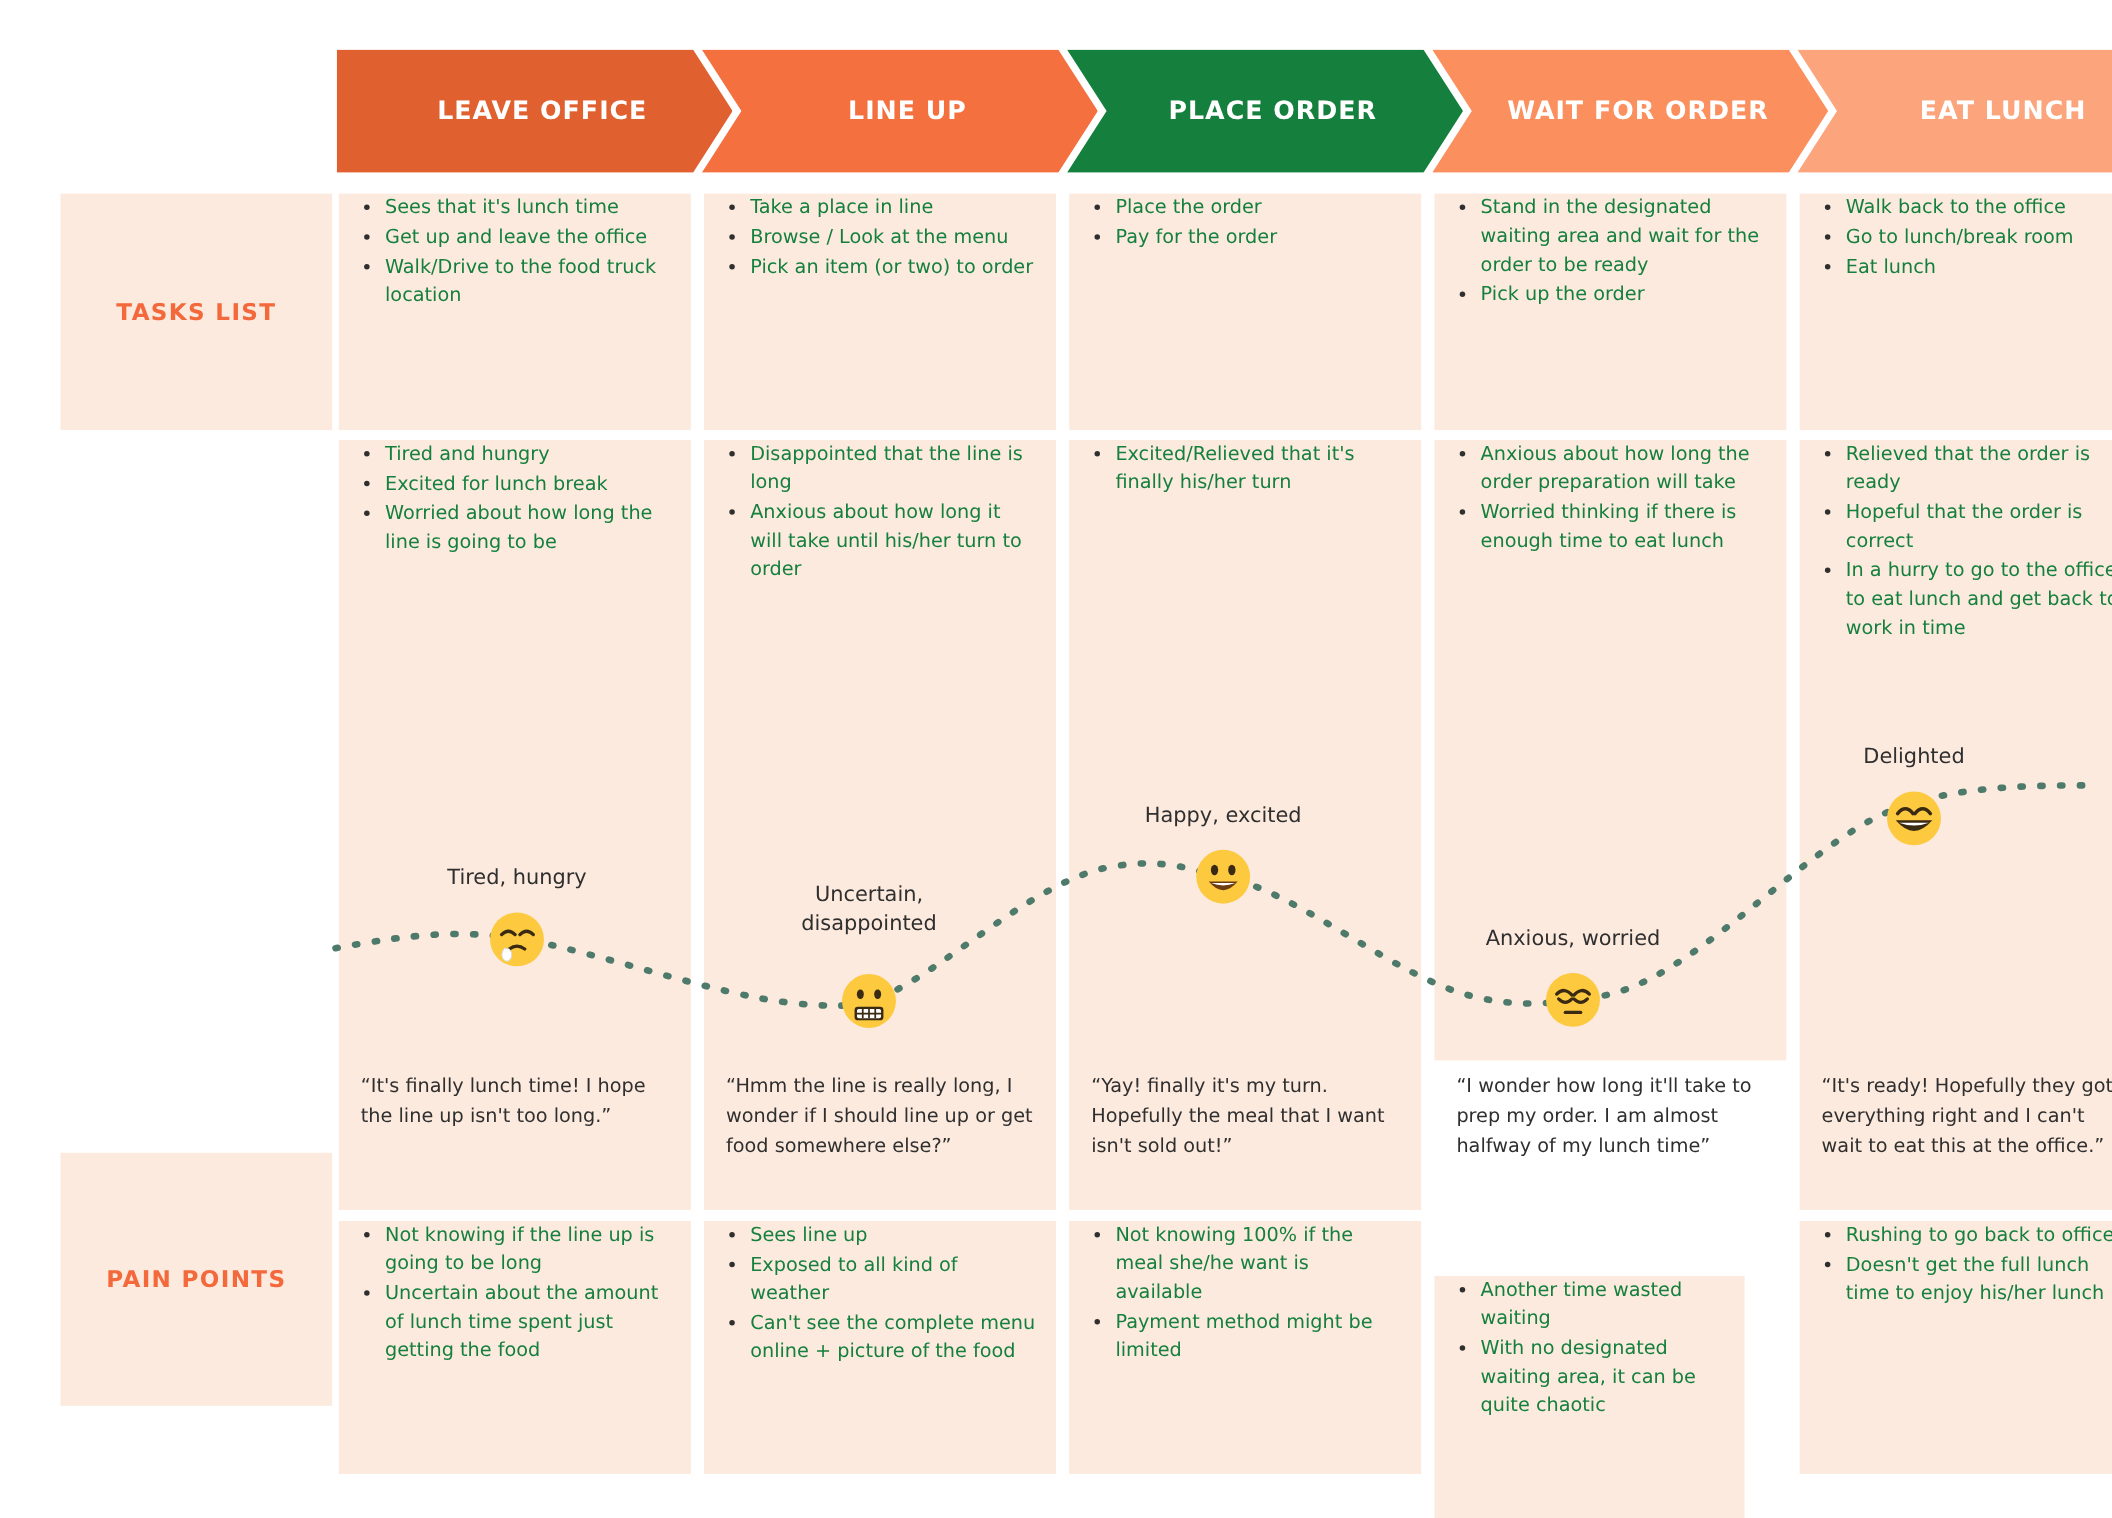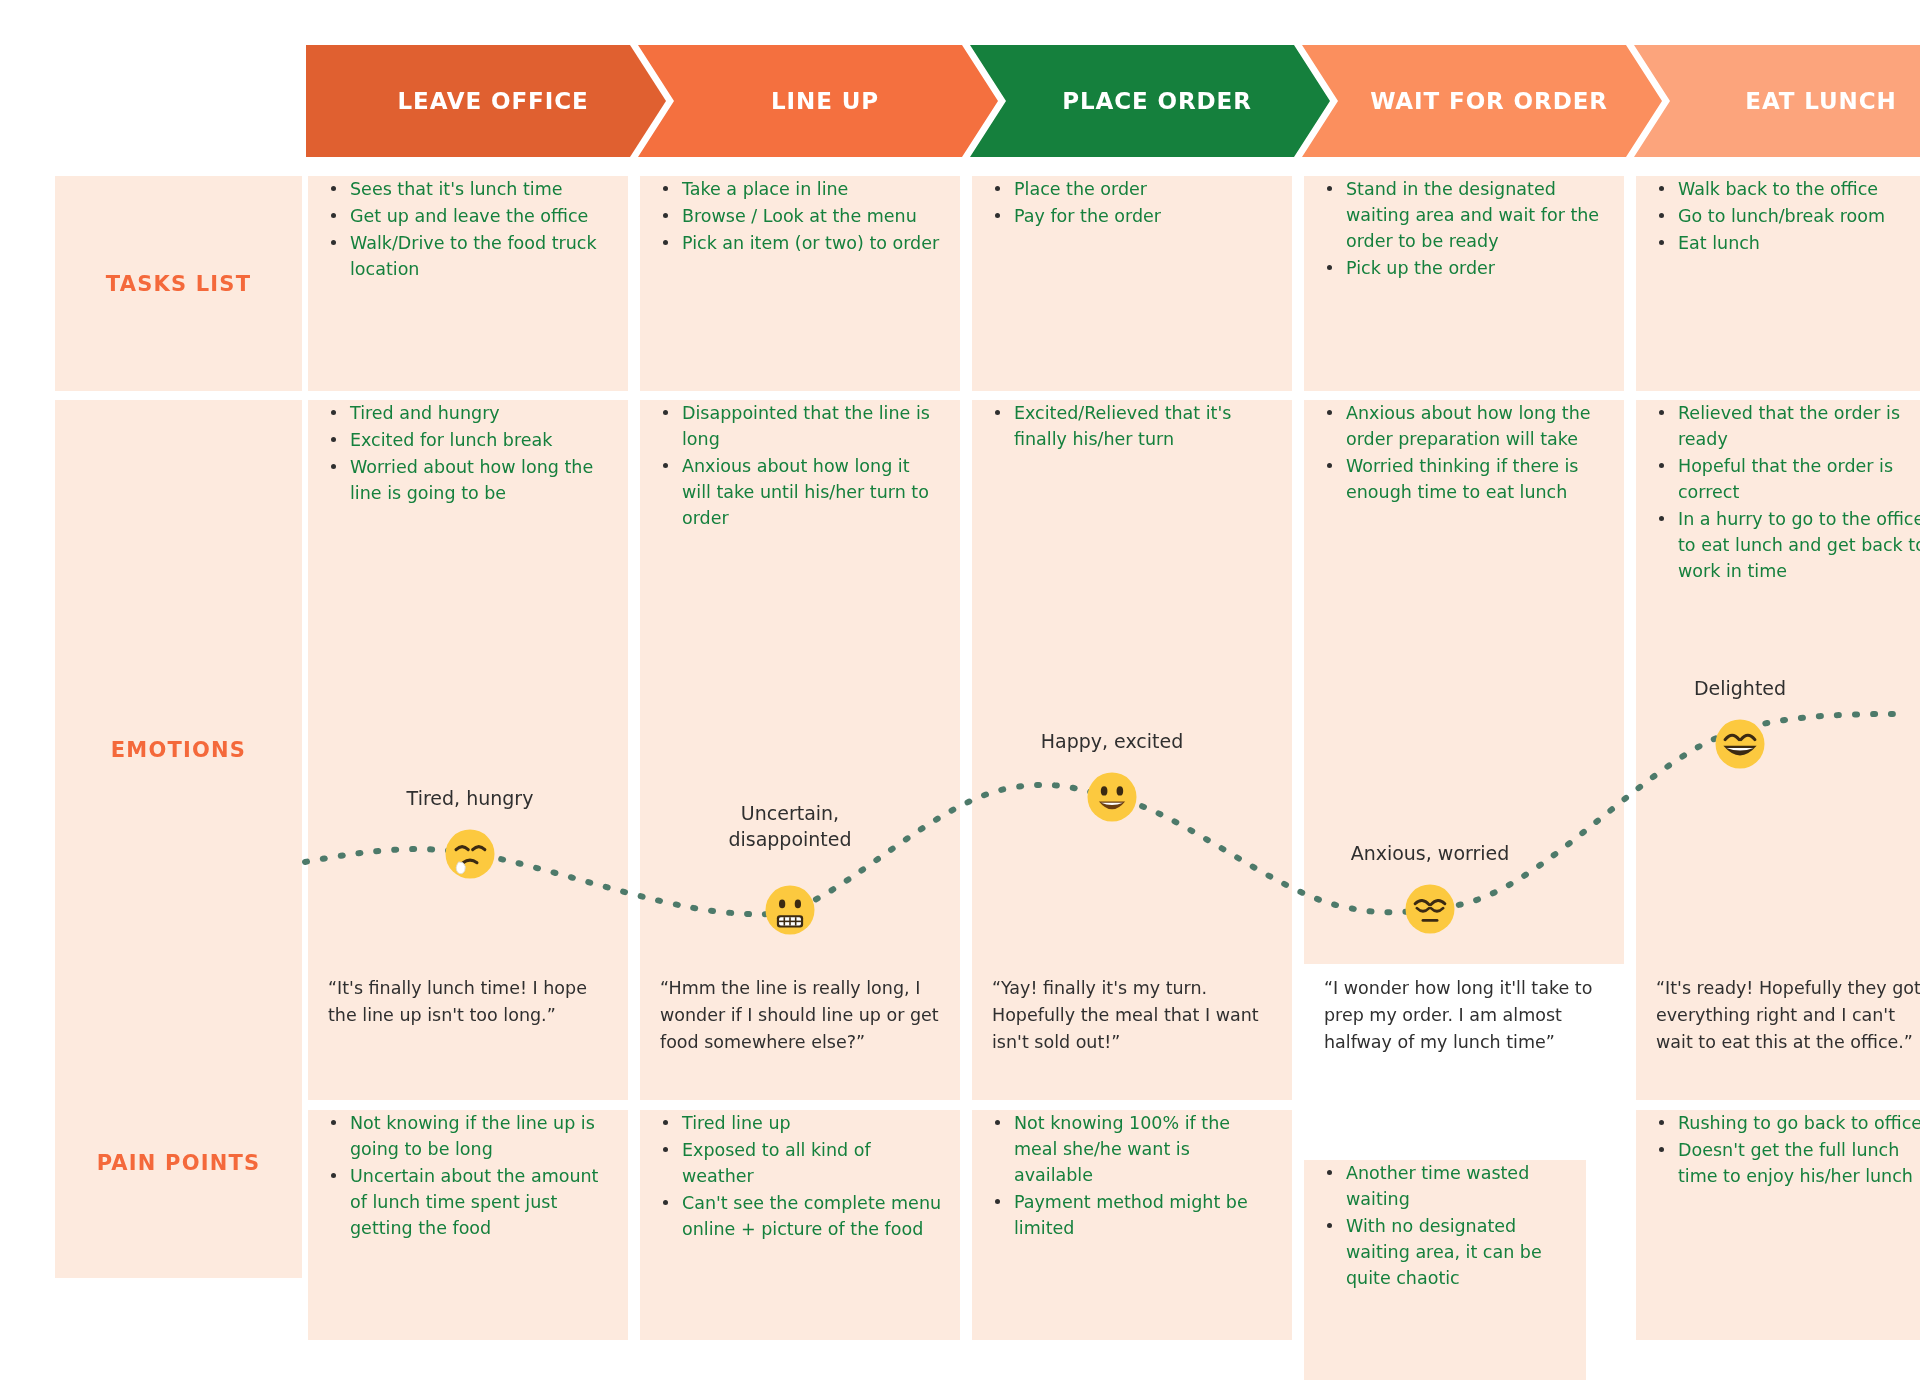--- a/index.html
+++ b/index.html
@@ -144,23 +144,20 @@
         <span class="hdr-label">WAIT FOR ORDER</span>
       </div>
       <div class="stage-header" style="left: 1634px; width: 360px; top: 45px; height: 112px; background: rgb(252, 164, 124); clip-path: polygon(0px 0px, calc(100% - 36px) 0px, 100% 50%, calc(100% - 36px) 100%, 0px 100%, 36px 50%); z-index: 6;">
         <span class="hdr-label">EAT LUNCH</span>
       </div>
     </div>
 
   <div class="row-label" id="label-tasks" style="top:176px;height:215px;">
     <span>TASKS LIST</span>
   </div>
-  <div class="row-label" id="label-emotions" style="top:400px;height:700px;">
-    <span>EMOTIONS</span>
-  </div>
   <div class="row-label" id="label-pain" style="top:1048px;height:230px;">
     <span>PAIN POINTS</span>
   </div>
 
   <div id="cells">
       <div class="cell" style="left: 308px; top: 176px; width: 320px; height: 215px;">
         <ul class="bullets bullets-top">
           <li>Sees that it's lunch time</li>
           <li>Get up and leave the office</li>
           <li>Walk/Drive to the food truck location</li>
@@ -187,21 +184,21 @@
         </ul>
       </div>
       <div class="cell" style="left: 640px; top: 400px; width: 320px; height: 700px;">
         <ul class="bullets bullets-top">
           <li>Disappointed that the line is long</li>
           <li>Anxious about how long it will take until his/her turn to order</li>
         </ul>
       </div>
       <div class="cell" style="left: 640px; top: 1110px; width: 320px; height: 230px;">
         <ul class="bullets bullets-top">
-          <li>Tired line up</li>
+          <li>Sees line up</li>
           <li>Exposed to all kind of weather</li>
           <li>Can't see the complete menu online + picture of the food</li>
         </ul>
       </div>
       <div class="cell" style="left: 972px; top: 176px; width: 320px; height: 215px;">
         <ul class="bullets bullets-top">
           <li>Place the order</li>
           <li>Pay for the order</li>
         </ul>
       </div>

